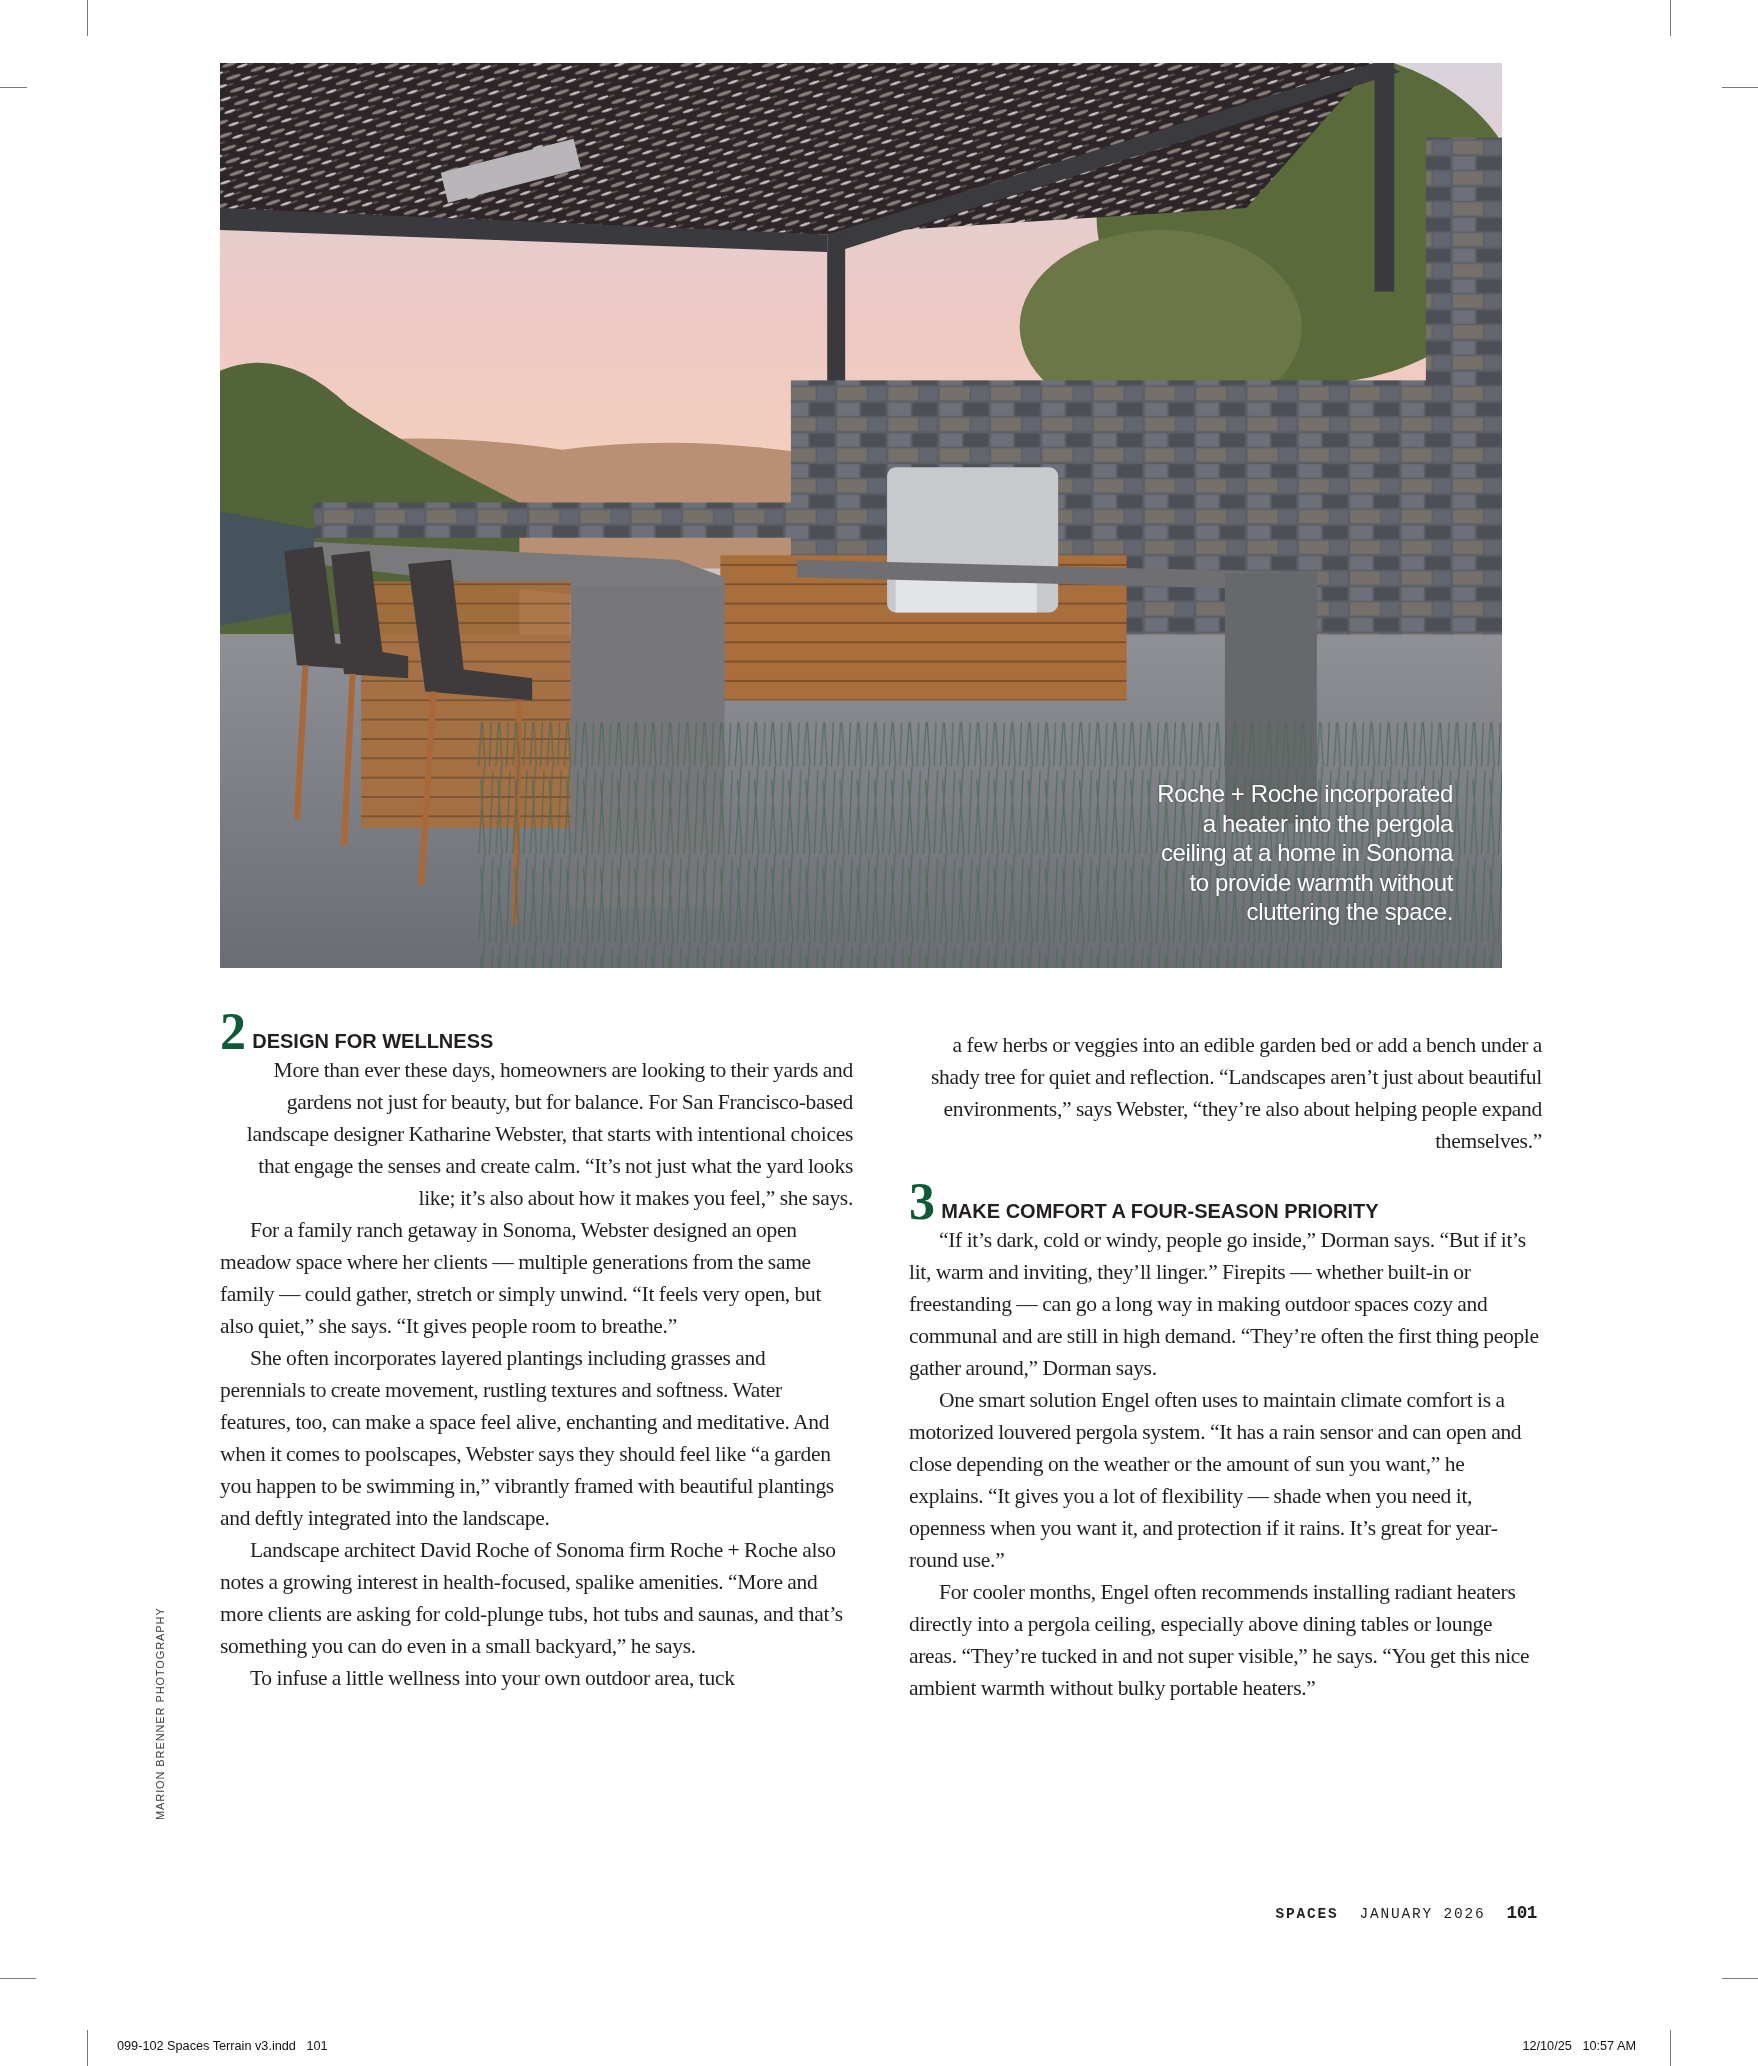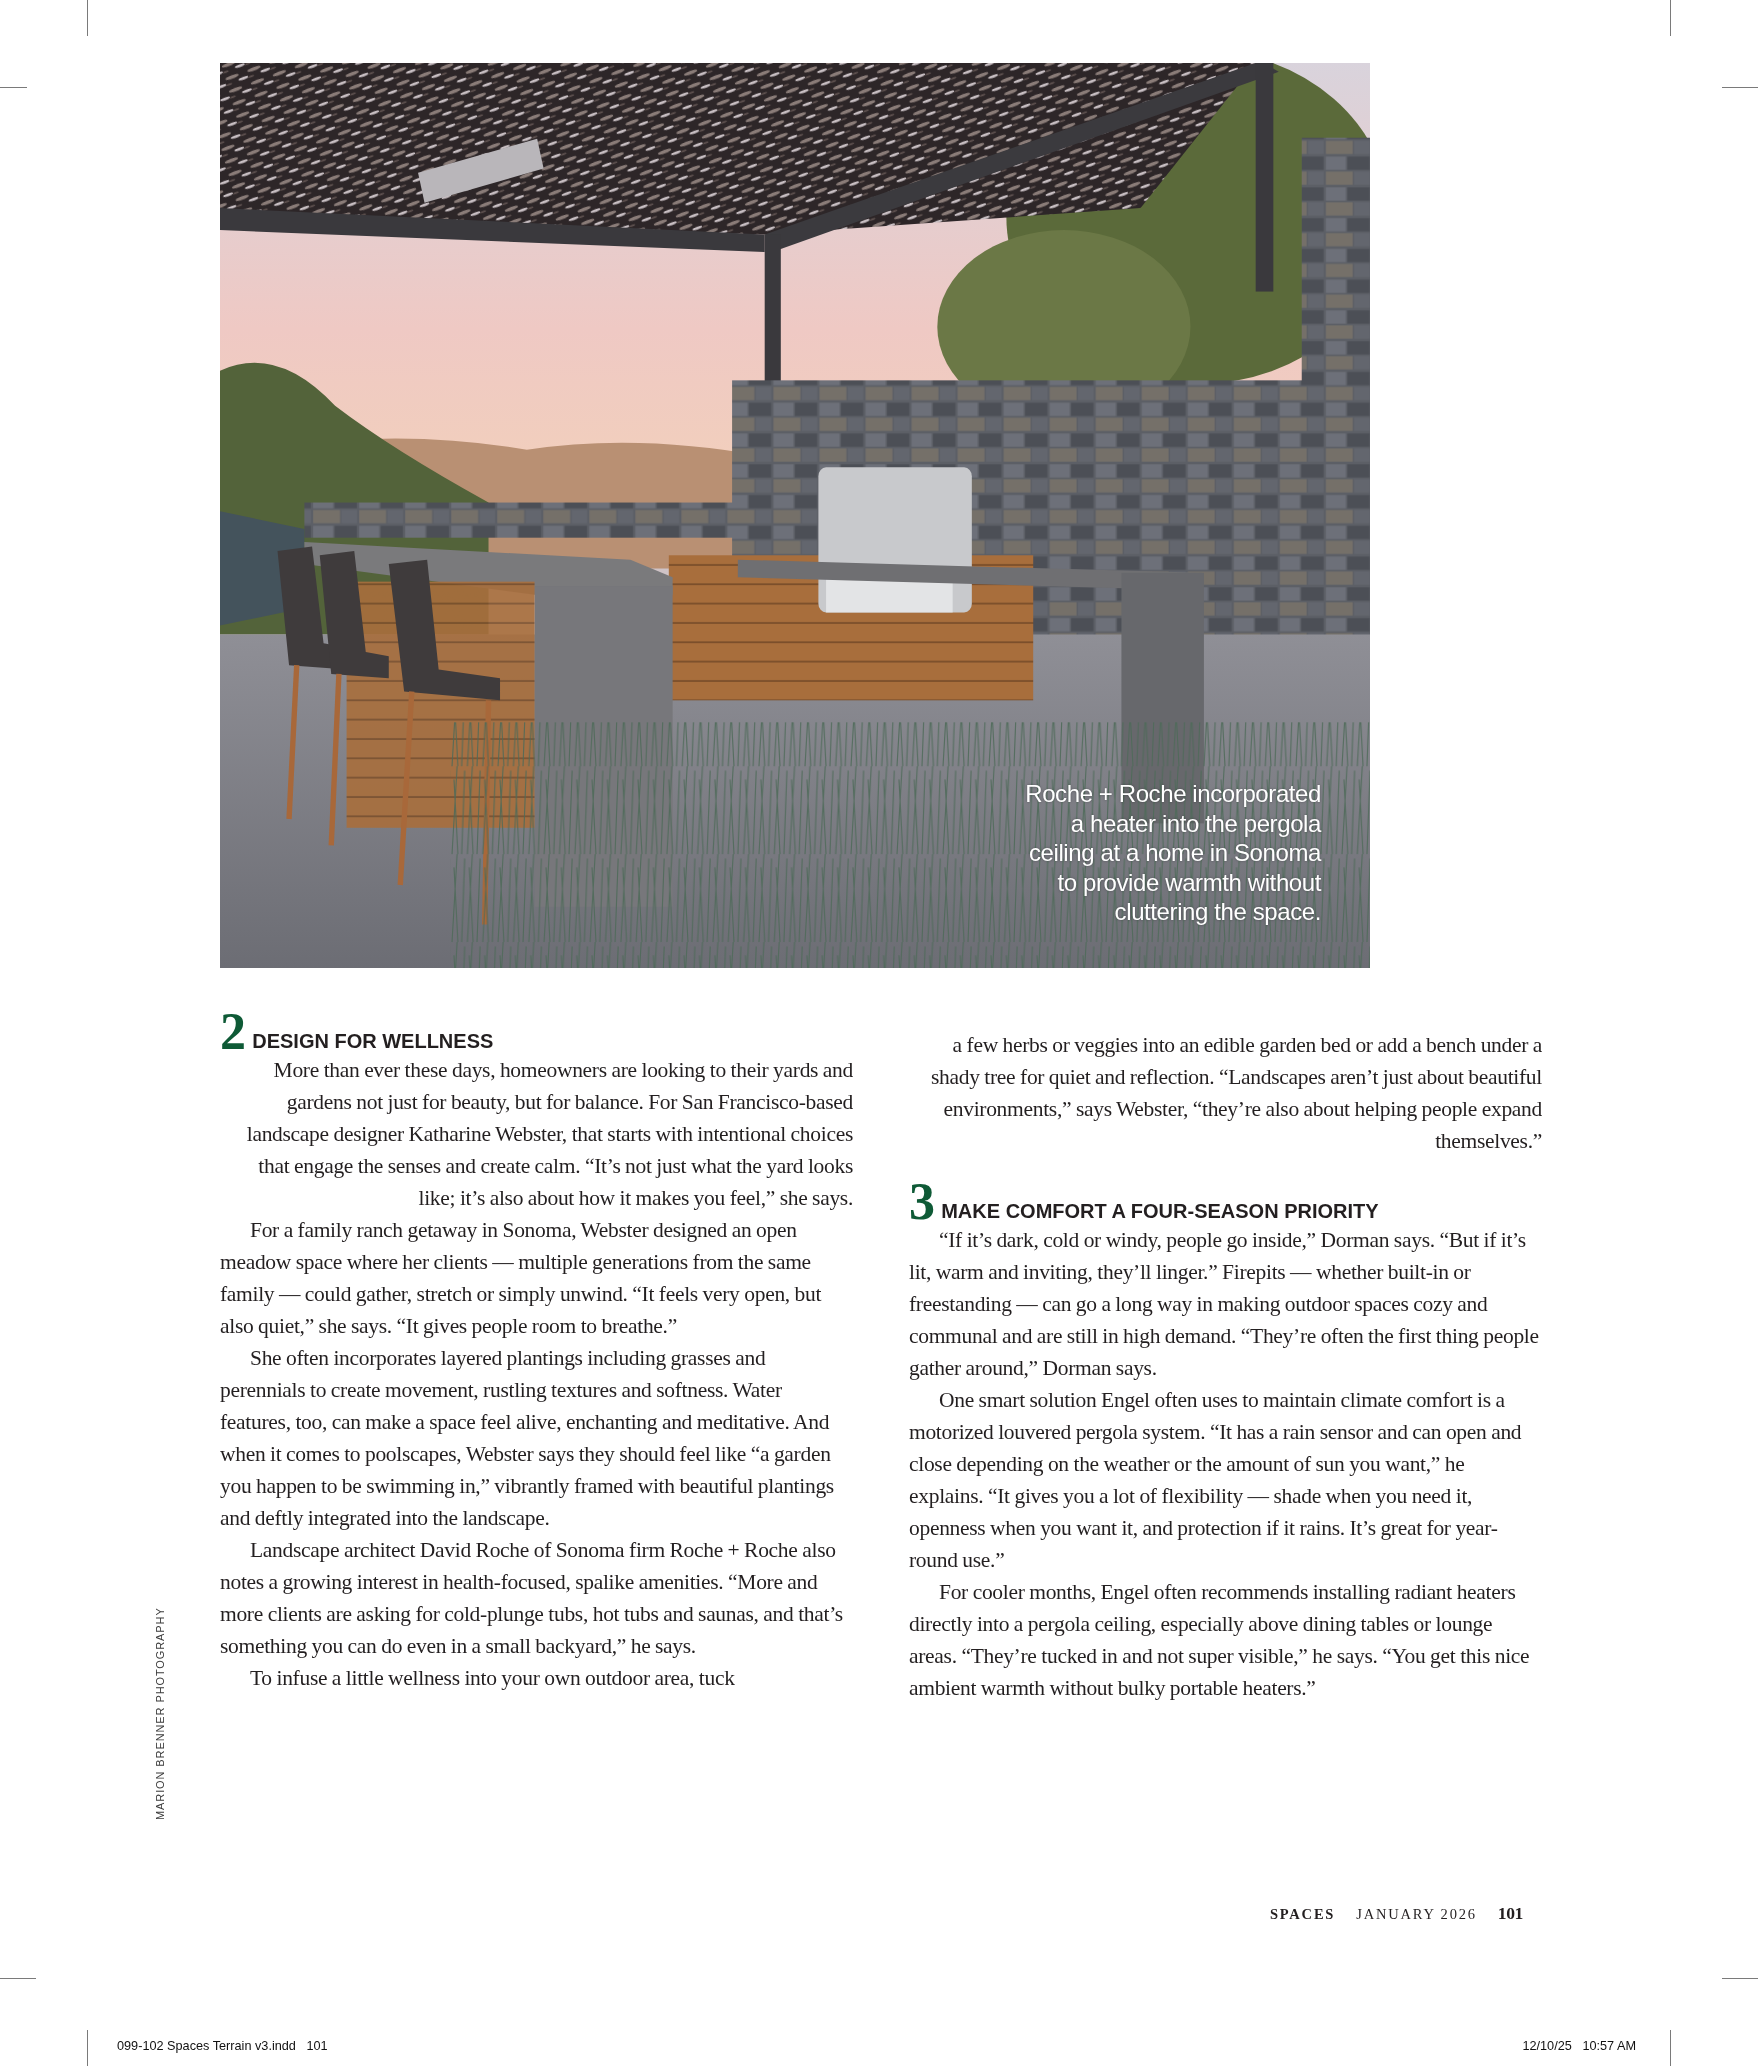--- a/index.html
+++ b/index.html
@@ -2,21 +2,21 @@
 <html style="font-size:7px"><head>
   <meta charset="utf-8">
   <style>
     html, body { margin: 0; padding: 0; background: #ffffff; }
     body { width: 1758px; height: 2066px; position: relative; overflow: hidden; color: #231f20; }
 
     .crop { position: absolute; background: #7a7a7a; }
 
     
     .photo {
-      position: absolute; left: 220px; top: 63px; width: 1150px; height: 905px;
+      position: absolute; left: 220px; top: 63px; width: 1282px; height: 905px;
       overflow: hidden; background: #cfc3c6;
     }
     .photo svg { position: absolute; left: 0; top: 0; width: 100%; height: 100%; }
     .caption {
       position: absolute; right: 49px; top: 716px; width: 396px;
       text-align: right; color: #ffffff;
       font-family: "Liberation Sans", sans-serif; font-size: 24px; line-height: 29.5px;
       letter-spacing: -0.4px;
       text-shadow: 0 0 2.6px rgba(0,0,0,0.35);
     }
@@ -47,22 +47,22 @@
     
     .credit {
       position: absolute; left: 154px; top: 1820px;
       transform-origin: 0 0; transform: rotate(-90deg);
       font-family: "Liberation Sans", sans-serif; font-size: 11px; letter-spacing: 0.9px;
       color: #3a3a3a; white-space: nowrap;
     }
 
     
     .folio {
-      position: absolute; right: 235px; top: 1903px;
-      font-family: Liberation Serif, serif; color: #231f20;
+      position: absolute; right: 221px; top: 1903px;
+      font-family: Liberation Mono, monospace; color: #231f20;
       display: flex; align-items: baseline; gap: 21px; font-size: 14.5px; justify-content: center;
     }
     .folio .sec { font-weight: bold; letter-spacing: 1.8px; }
     .folio .date { letter-spacing: 1.8px; }
     .folio .page { font-weight: bold; font-size: 17.6px; letter-spacing: -0.4px; }
 
     
     .slug {
       position: absolute; top: 2039px;
       font-family: "Liberation Sans", sans-serif; font-size: 12.7px; color: #111;

